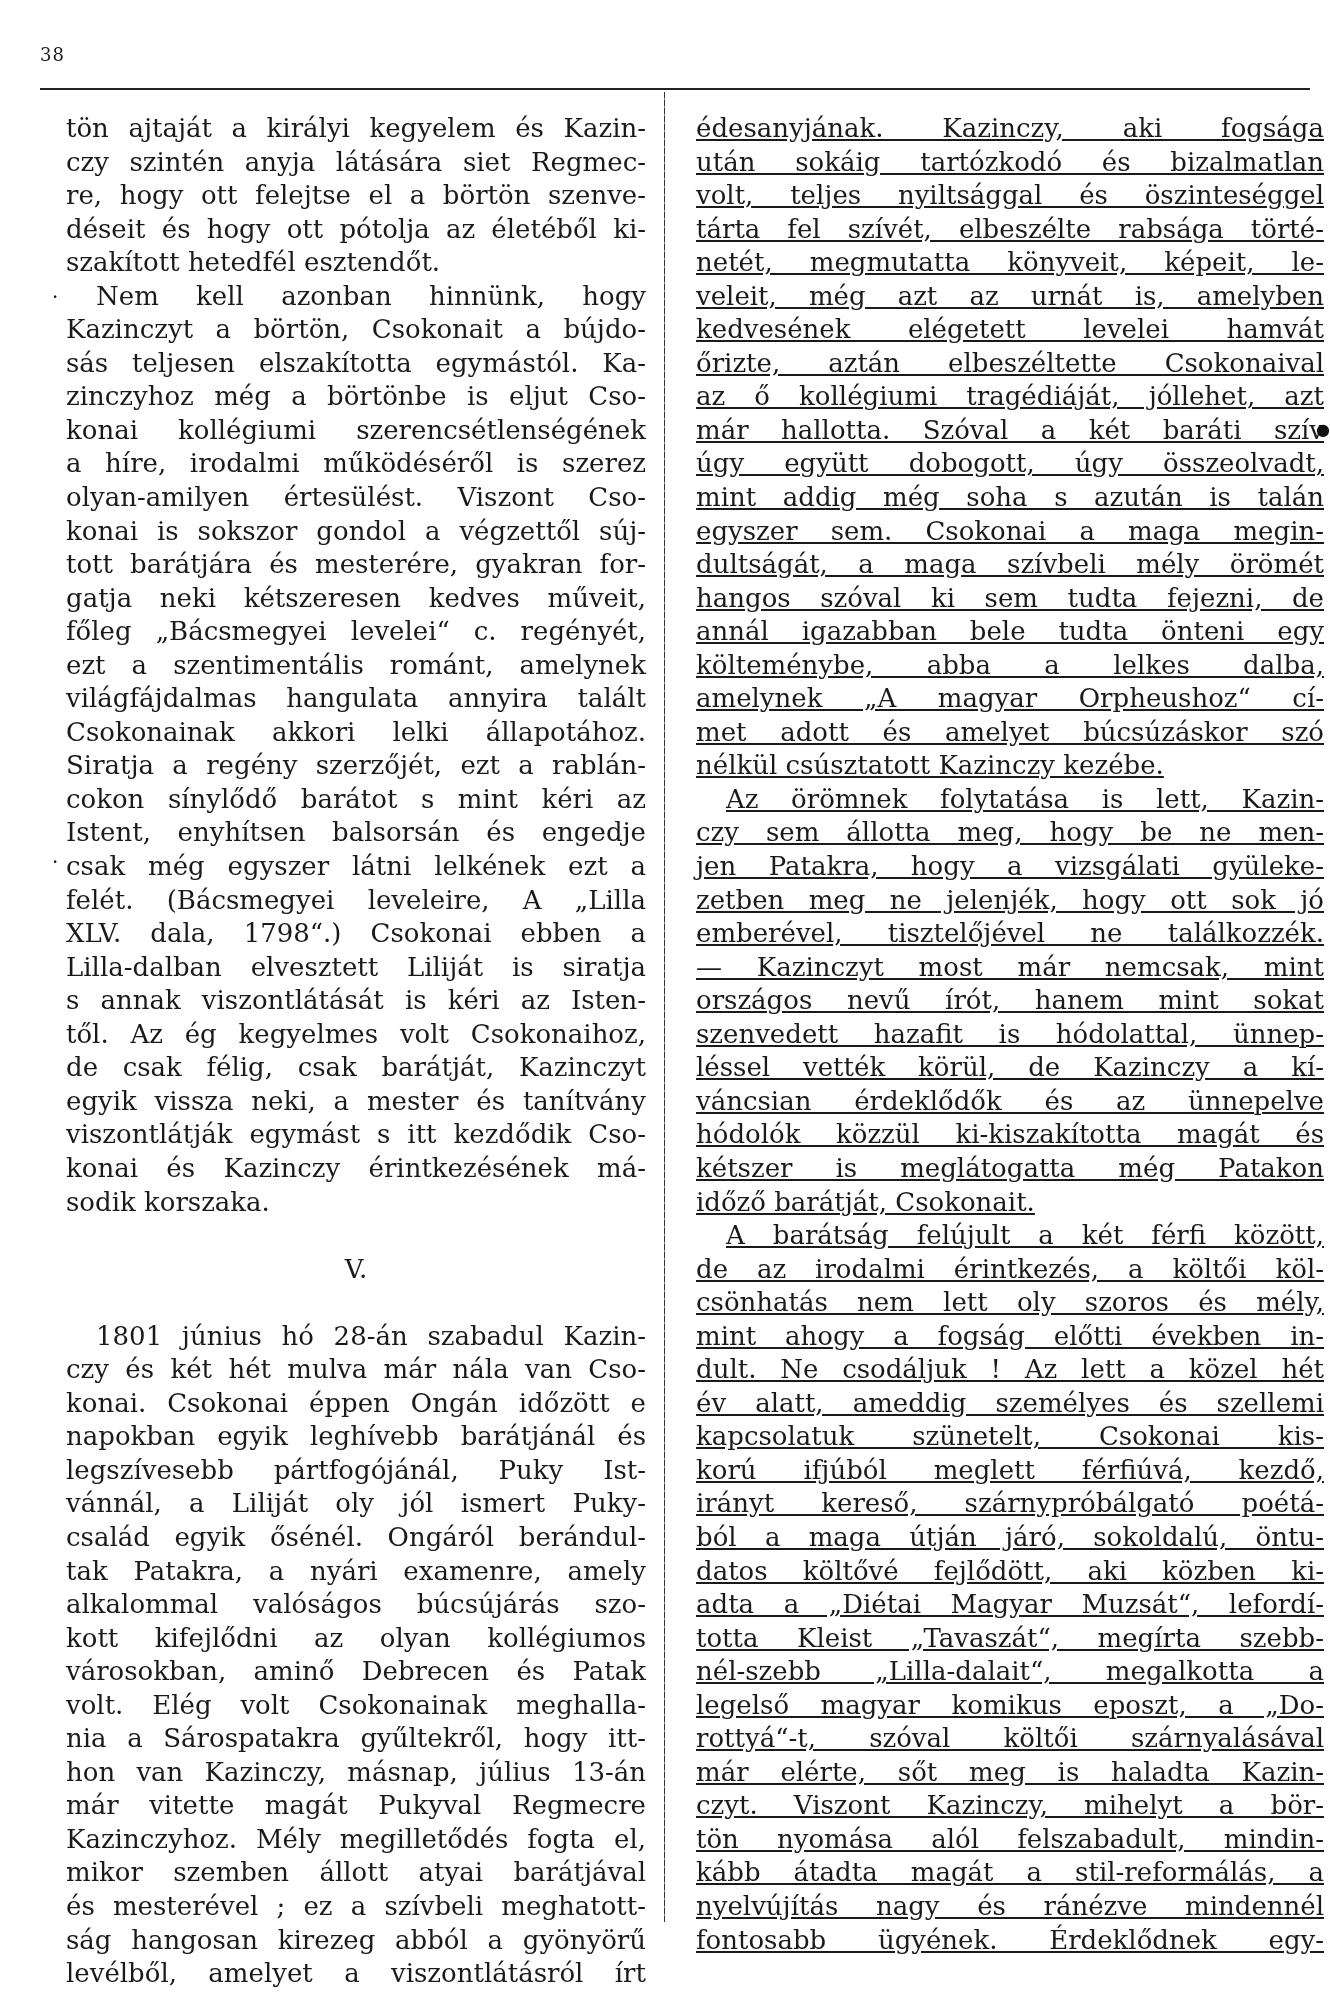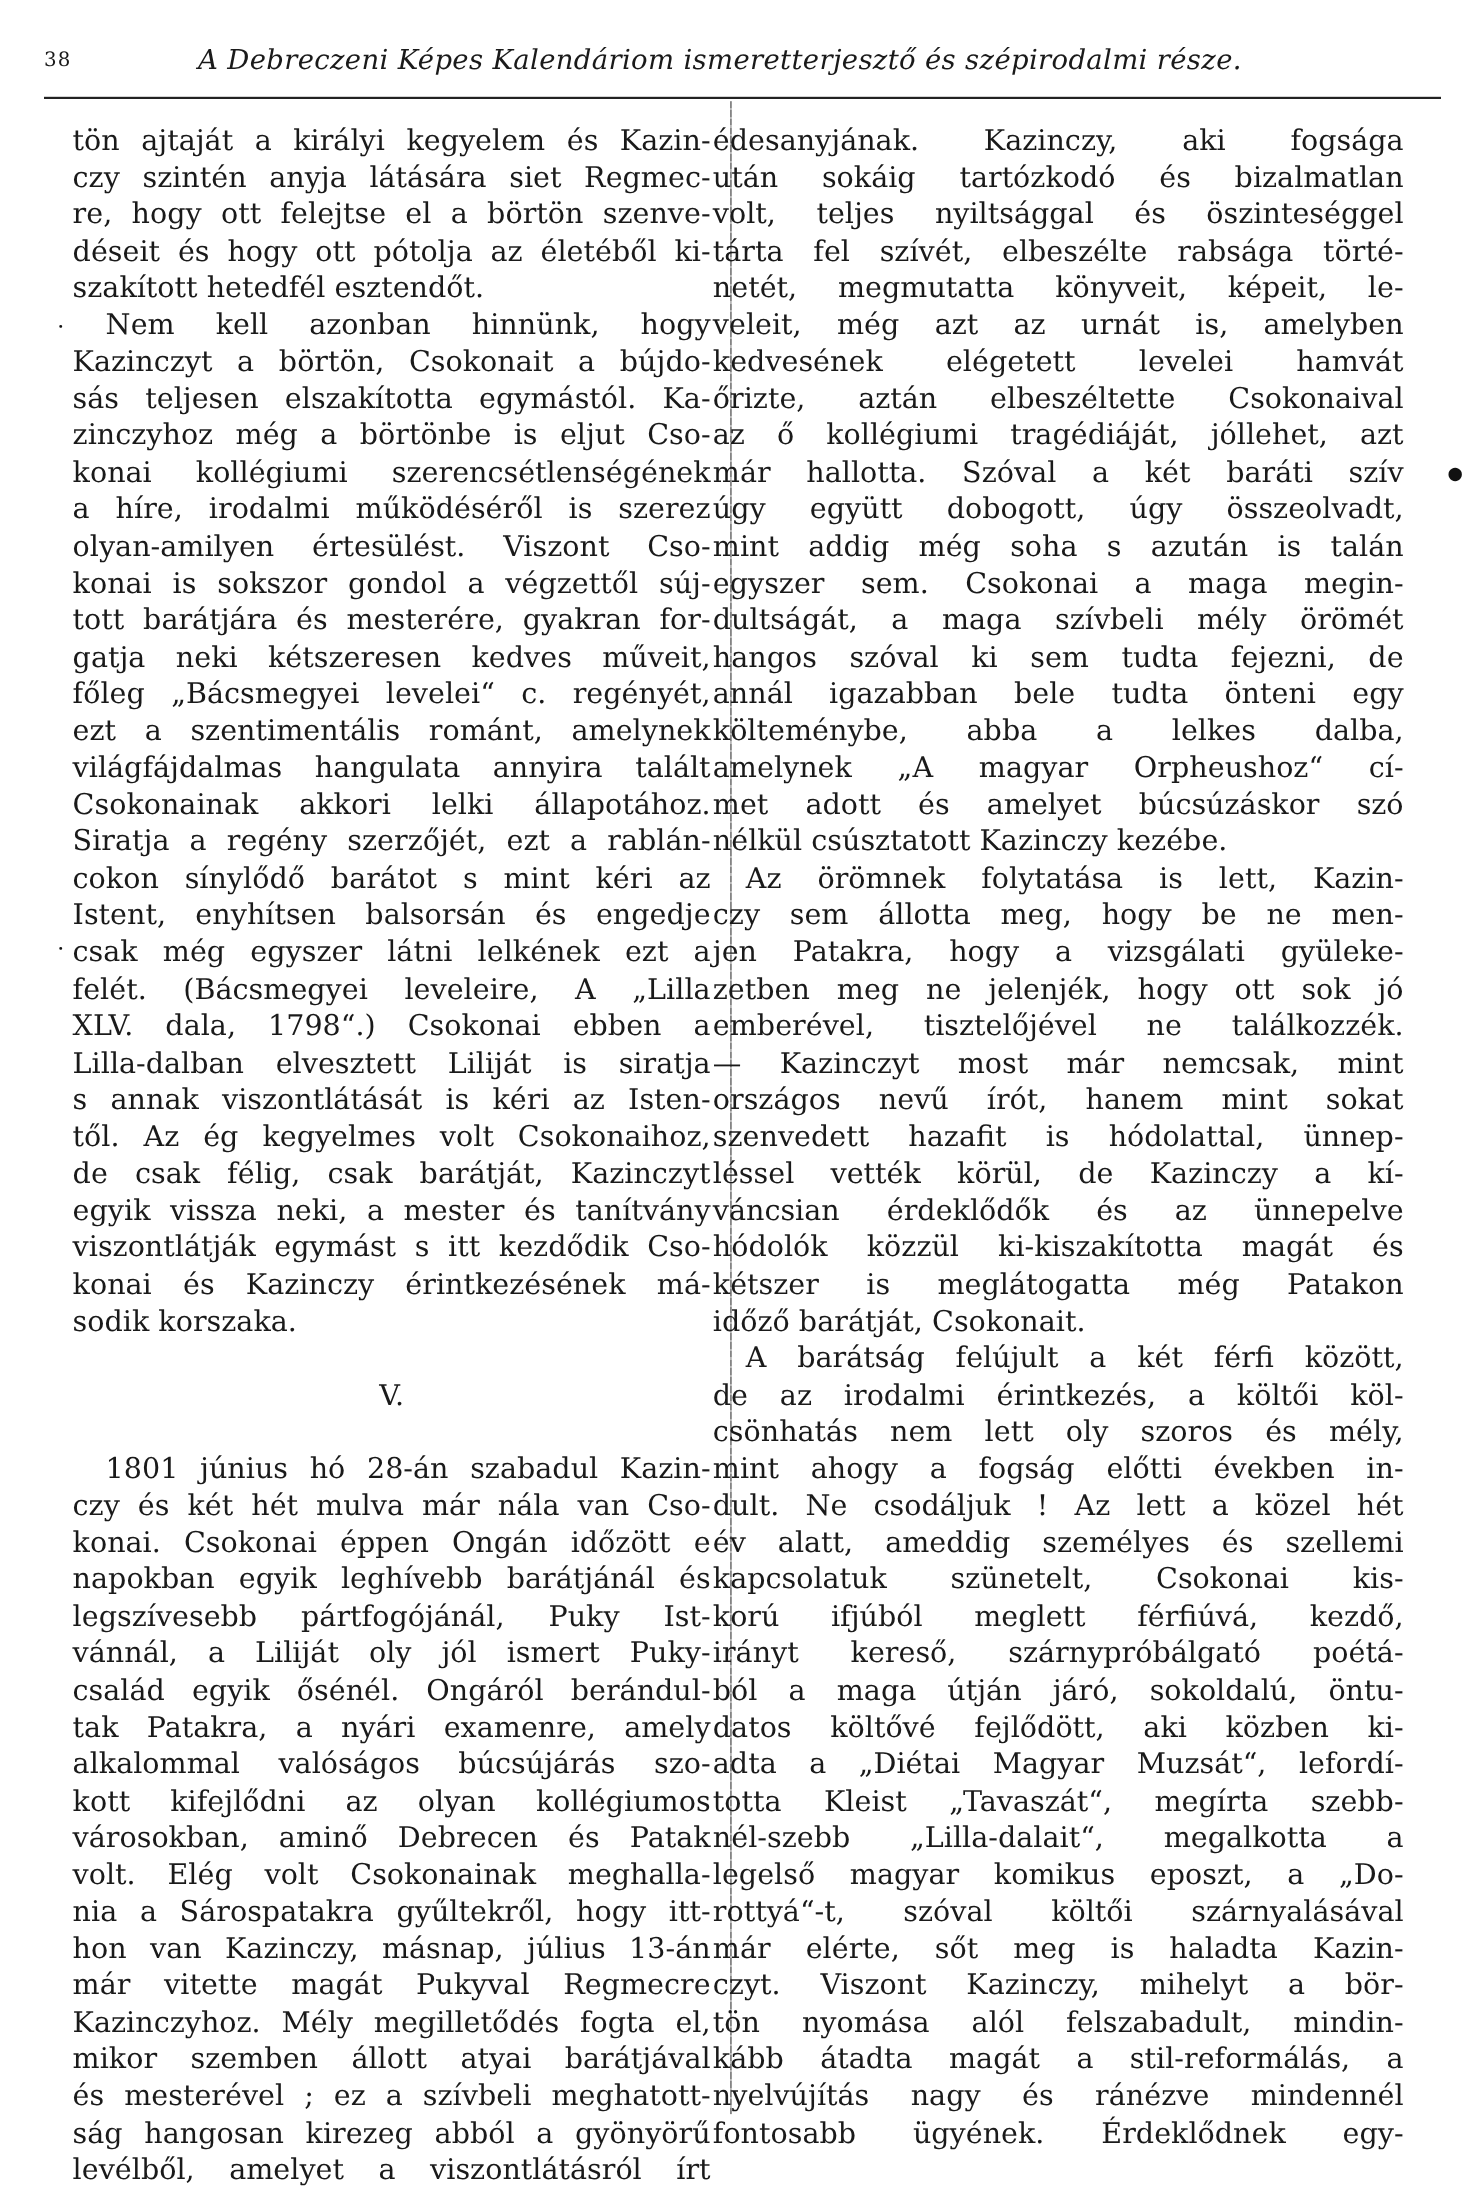--- a/index.html
+++ b/index.html
@@ -6,34 +6,33 @@
   body { width:1330px; height:2000px; position:relative; overflow:hidden;
          font-family:"DejaVu Serif","Liberation Serif",serif; color:#1a1a1a; }
   .header { position:absolute; left:0; top:30px; width:1330px; height:60px; }
   .page-num { position:absolute; left:40px; top:14px; font-size:18px; letter-spacing:1px; }
   .running-title { position:absolute; left:180px; top:10px; font-size:25px; font-style:italic; letter-spacing:0.3px; white-space:nowrap; }
   .header-rule { position:absolute; left:40px; top:88px; width:1270px; height:2px; background:#222; }
   .column-divider { position:absolute; left:664px; top:92px; width:1px; height:1830px;
                     background: repeating-linear-gradient(to bottom,#333 0 6px,#888 6px 8px); }
   .column { position:absolute; top:112px; font-size:26px; line-height:33.55px; text-align:justify; }
   .col-left { left:66px; width:580px; }
-  .col-right { left:648px; width:628px; }
+  .col-right { left:696px; width:628px;text-decoration:underline; }
   .line { display:block; height:33.55px; white-space:nowrap; text-align:justify; text-align-last:justify; }
   .line.last { text-align-last:left; }
   .line.indent { padding-left:30px; }
   .line.heading { text-align:center; text-align-last:center; }
   .blank { display:block; height:33.55px; }
   .margin-mark { position:absolute; font-size:20px; color:#111; }
 </style>
 </head>
 <body>
 
 <div class="header">
   <span class="page-num">38</span>
-  <span class="running-title">A Debreczeni Képes Kalendáriom ismeretterjesztő és szépirodalmi része.</span>
 </div>
 <div class="header-rule"></div>
 <div class="column-divider"></div>
 
 <div class="column col-left" id="col-left">
     <span class="line ">tön ajtaját a királyi kegyelem és Kazin-</span>
     <span class="line ">czy szintén anyja látására siet Regmec-</span>
     <span class="line ">re, hogy ott felejtse el a börtön szenve-</span>
     <span class="line ">déseit és hogy ott pótolja az életéből ki-</span>
     <span class="line last">szakított hetedfél esztendőt.</span>

